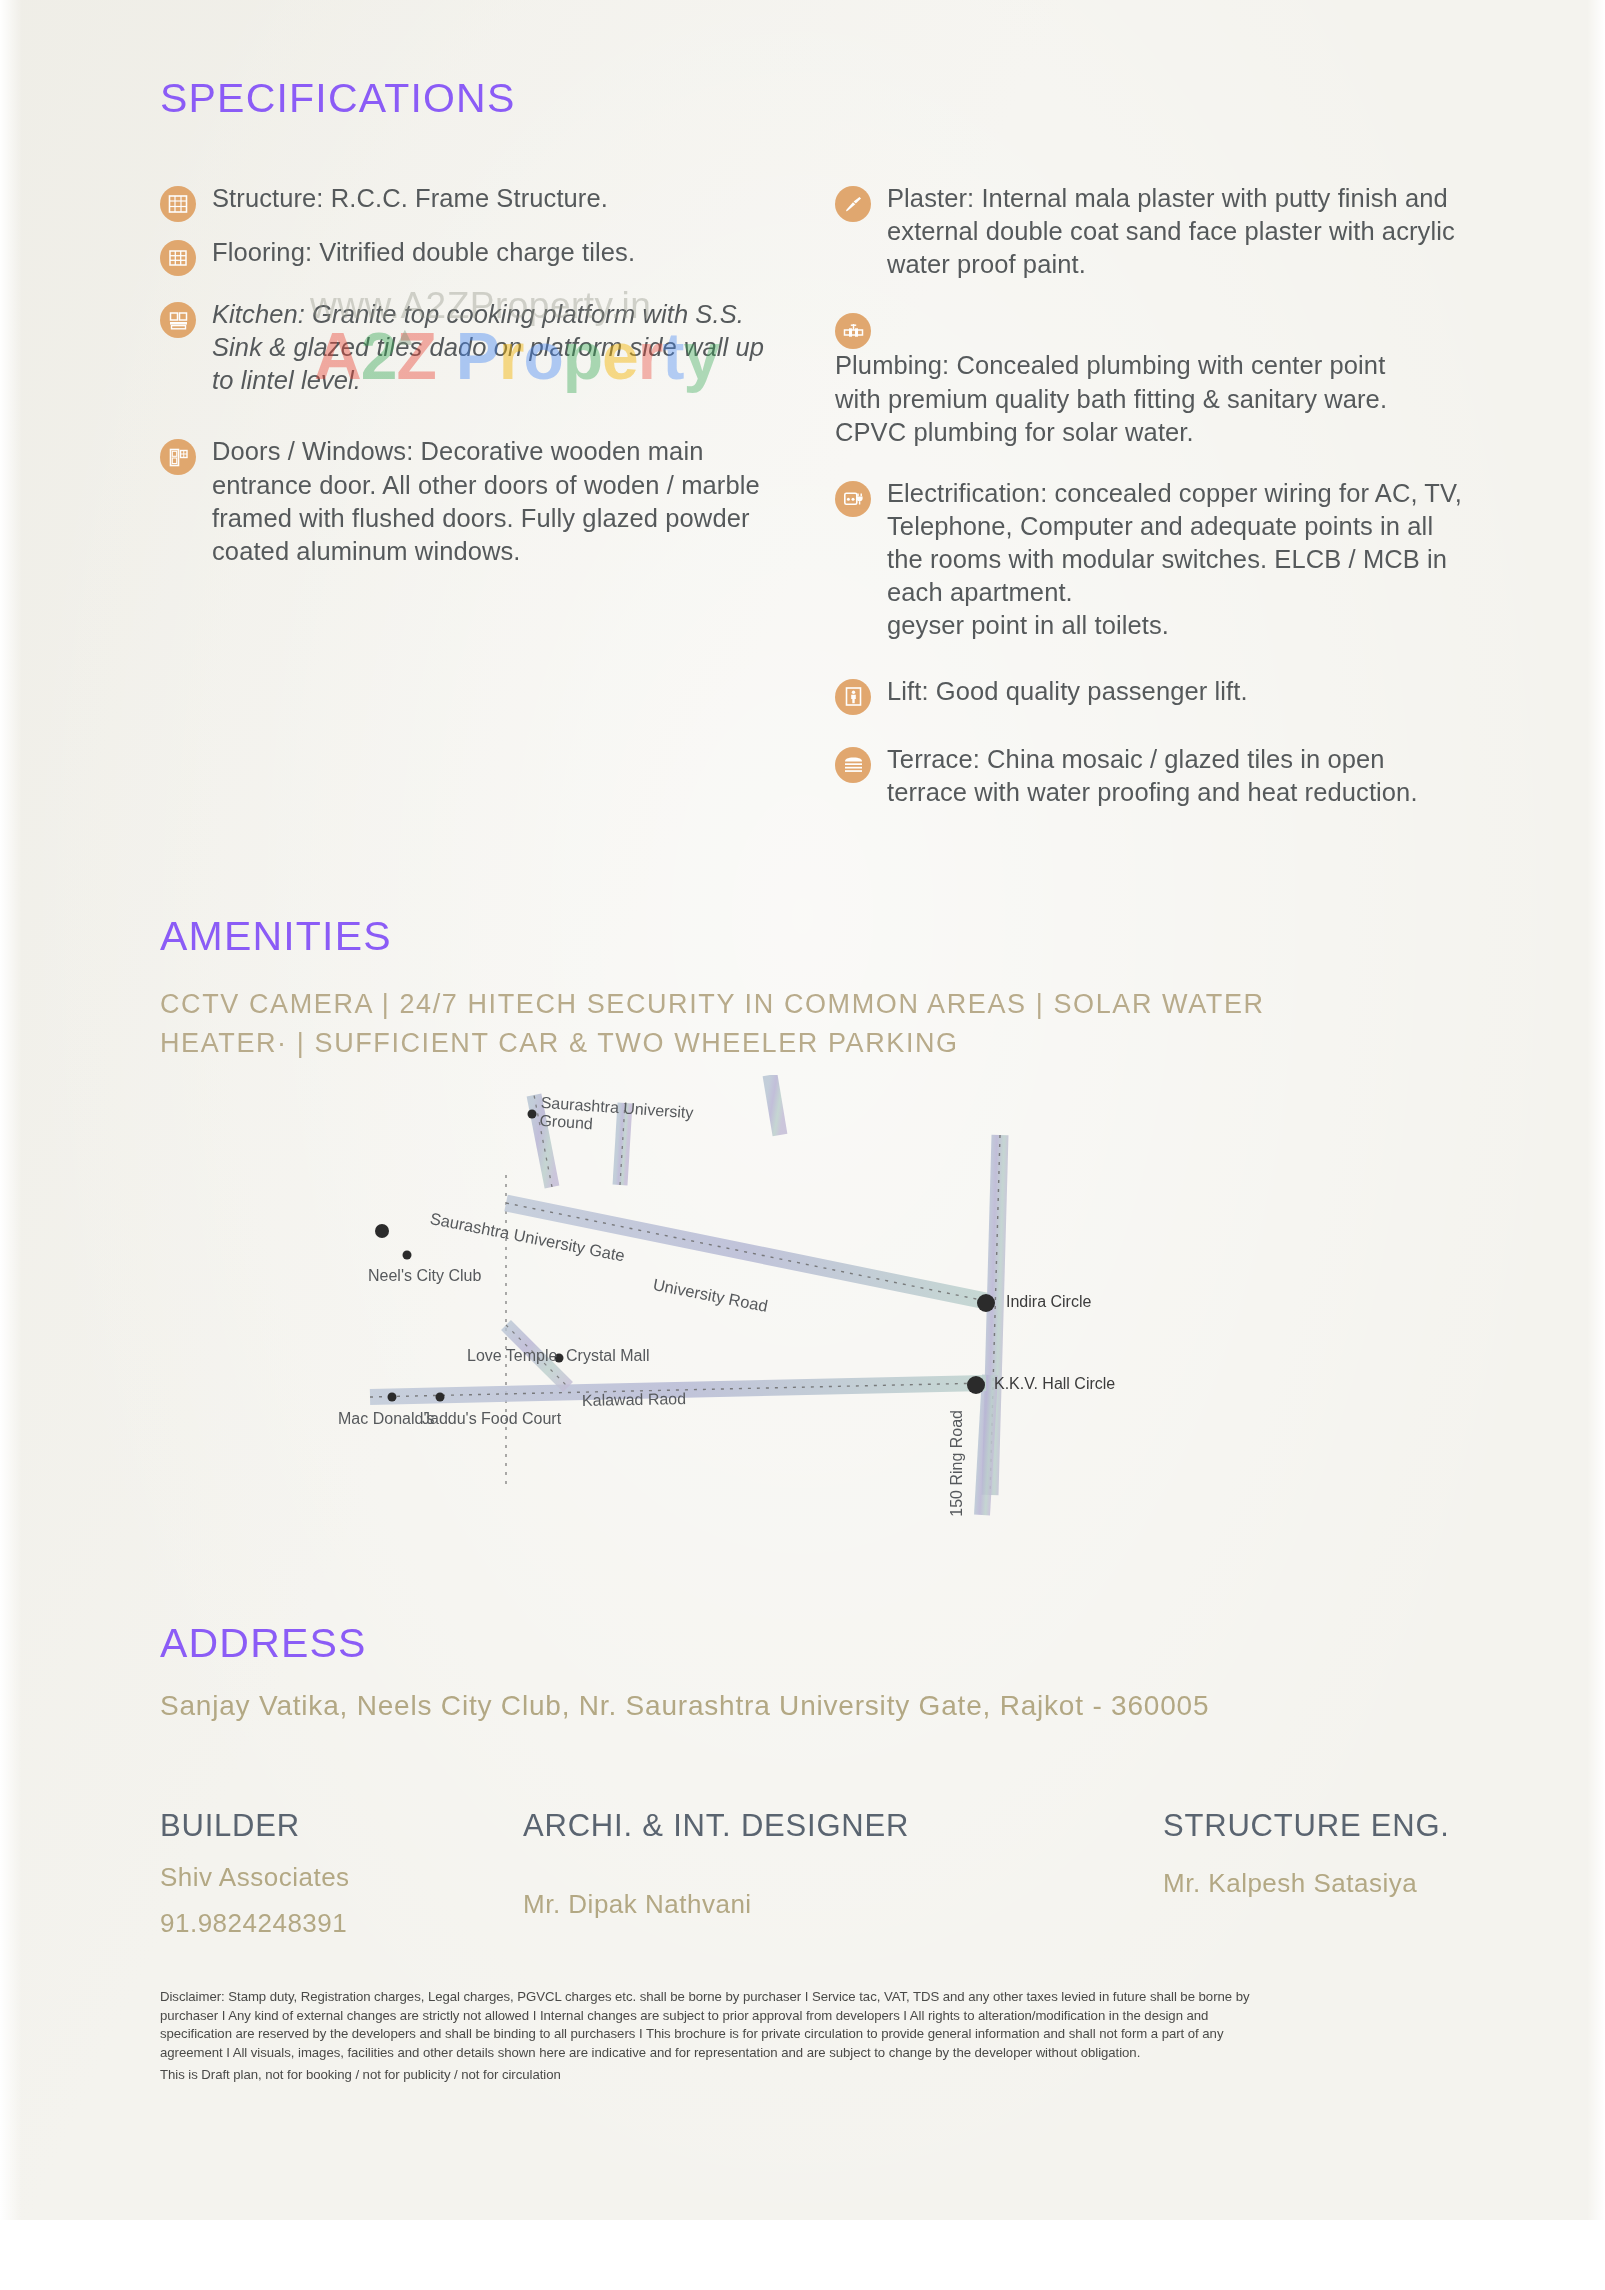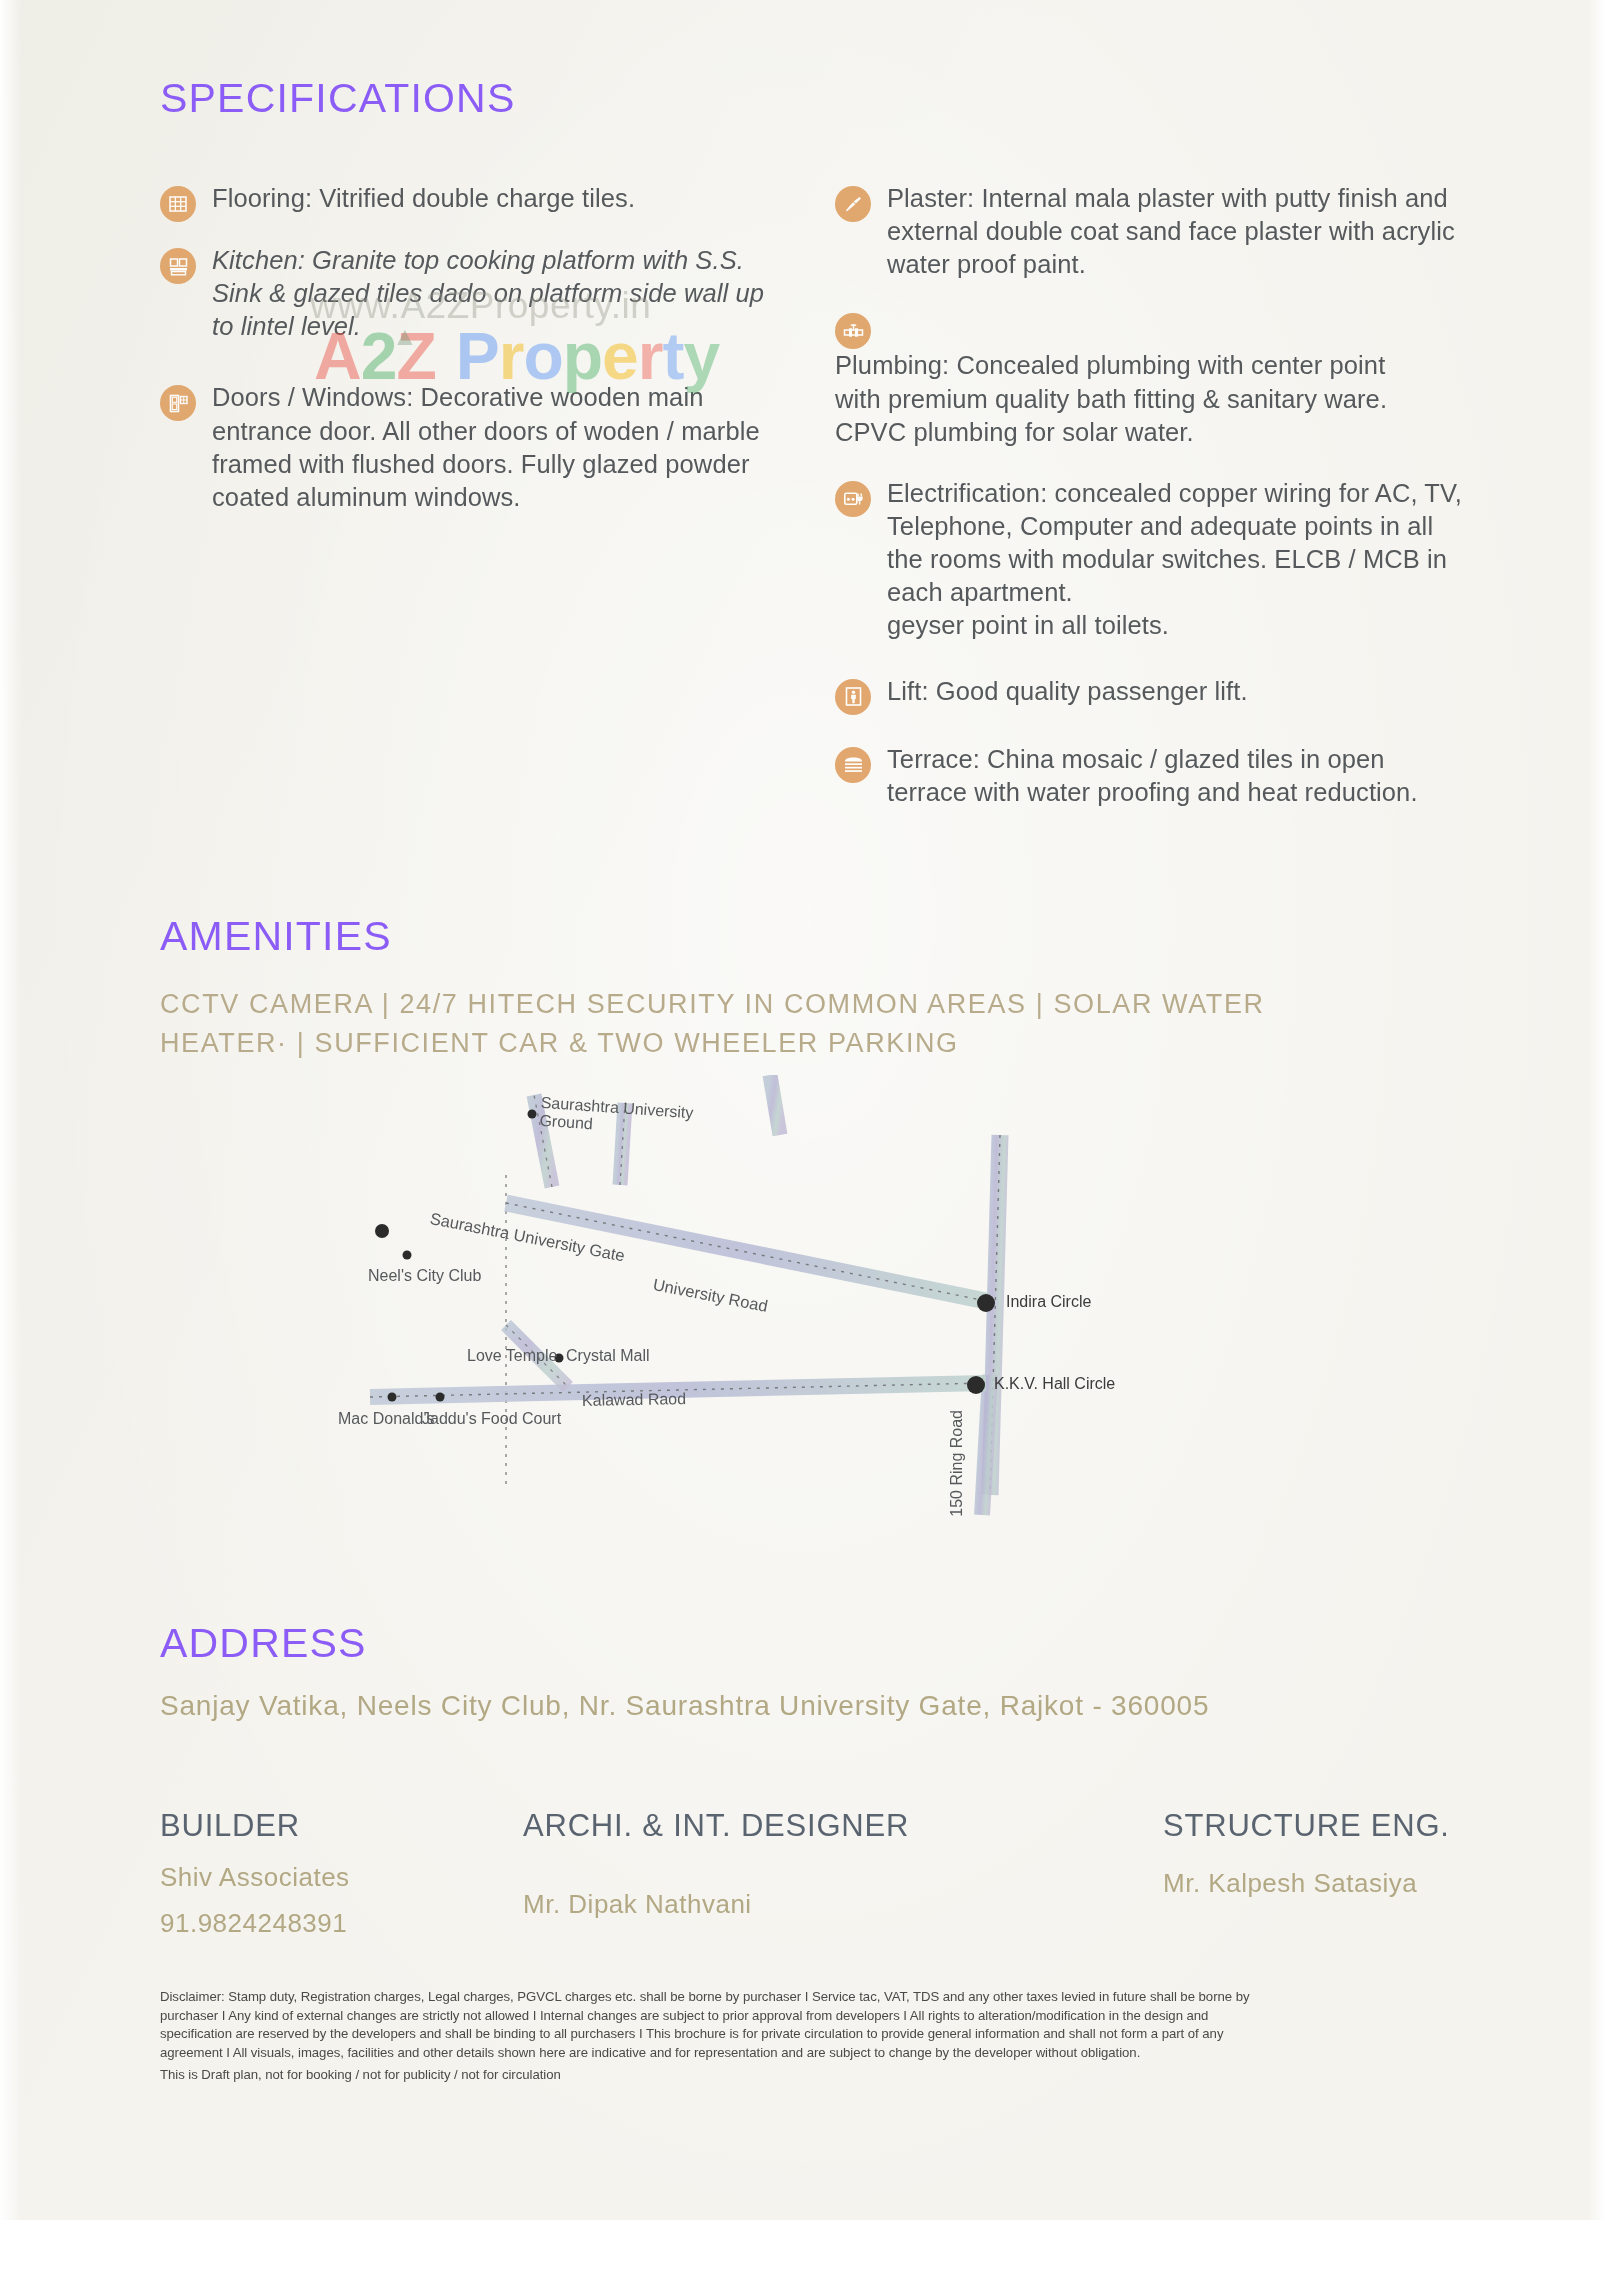--- a/index.html
+++ b/index.html
@@ -223,20 +223,32 @@
 </head>
 <body>
 
 <div class="page">
   <div class="paper-texture"></div>
 
   <div class="section-heading" style="left:160px; top:75px;">SPECIFICATIONS</div>
 
   <div class="spec-col" style="left:160px; top:182px;">
 
+    <div class="spec-item">
+      <span class="spec-icon">
+        <svg width="22" height="22" viewBox="0 0 22 22">
+          <rect x="2.5" y="3" width="17" height="16" fill="none" stroke="#fff" stroke-width="1.6"></rect>
+          <line x1="2.5" y1="8" x2="19.5" y2="8" stroke="#fff" stroke-width="1.2"></line>
+          <line x1="2.5" y1="13.5" x2="19.5" y2="13.5" stroke="#fff" stroke-width="1.2"></line>
+          <line x1="8" y1="3" x2="8" y2="19" stroke="#fff" stroke-width="1.2"></line>
+          <line x1="14" y1="3" x2="14" y2="19" stroke="#fff" stroke-width="1.2"></line>
+        </svg>
+      </span>
+      <span class="spec-text">Structure: R.C.C. Frame Structure.</span>
+    </div>
 
     <div class="spec-item">
       <span class="spec-icon">
         <svg width="22" height="22" viewBox="0 0 22 22">
           <rect x="3" y="4" width="16" height="14" fill="none" stroke="#fff" stroke-width="1.5"></rect>
           <line x1="3" y1="8.7" x2="19" y2="8.7" stroke="#fff" stroke-width="1.3"></line>
           <line x1="3" y1="13.3" x2="19" y2="13.3" stroke="#fff" stroke-width="1.3"></line>
           <line x1="8.3" y1="4" x2="8.3" y2="18" stroke="#fff" stroke-width="1.3"></line>
           <line x1="13.7" y1="4" x2="13.7" y2="18" stroke="#fff" stroke-width="1.3"></line>
         </svg>

